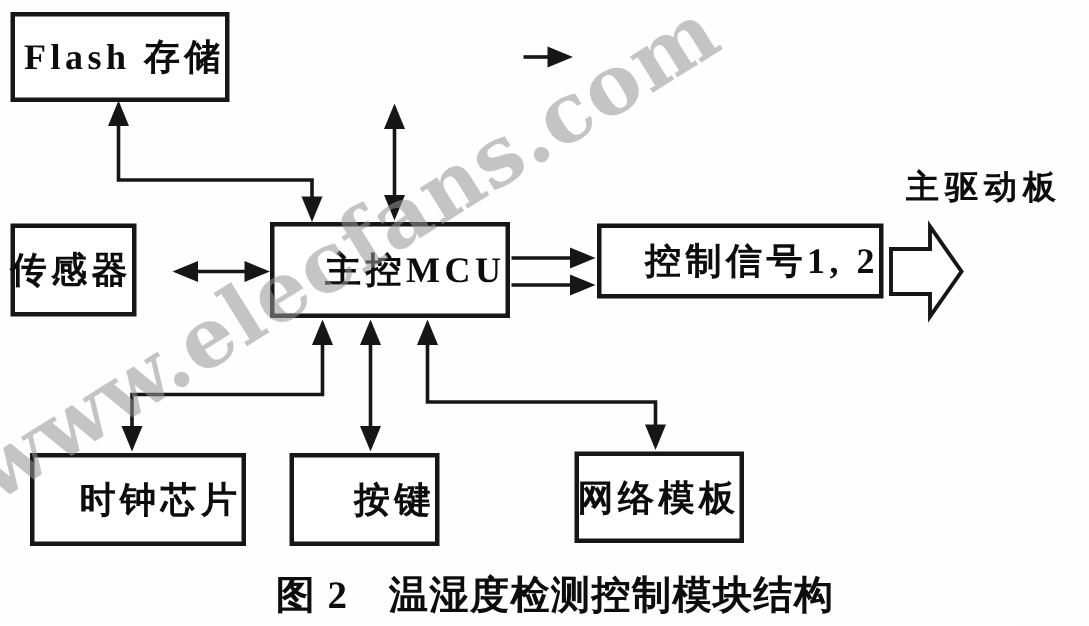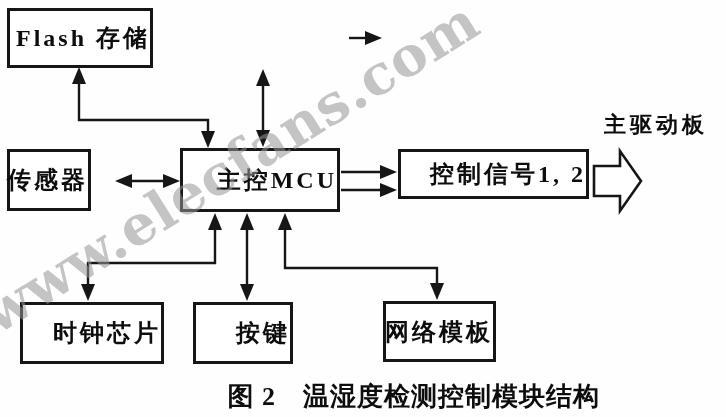--- a/index.html
+++ b/index.html
@@ -40,21 +40,21 @@
   }
   .wires polygon.head{fill:var(--line);stroke:none;}
   .wires polygon.hollow{fill:#fff;stroke:var(--line);stroke-width:2.6;}
   .ext-label{
     position:absolute;left:604px;top:110px;width:122px;
     font-weight:bold;font-size:22px;letter-spacing:4px;
     color:#0d0d0d;white-space:nowrap;z-index:2;
   }
   .caption{
     position:absolute;left:140px;top:379px;width:460px;
-    text-align:right;
+    text-align:center;
     font-weight:bold;font-size:26px;letter-spacing:1px;
     color:#0d0d0d;z-index:2;white-space:nowrap;
   }
   .watermark{
     position:absolute;left:230px;top:167px;
     transform:translate(-50%,-50%) rotate(-32deg);
     font-family:"DejaVu Serif","Liberation Serif",serif;
     font-weight:bold;
     font-size:55px;
     letter-spacing:1px;

